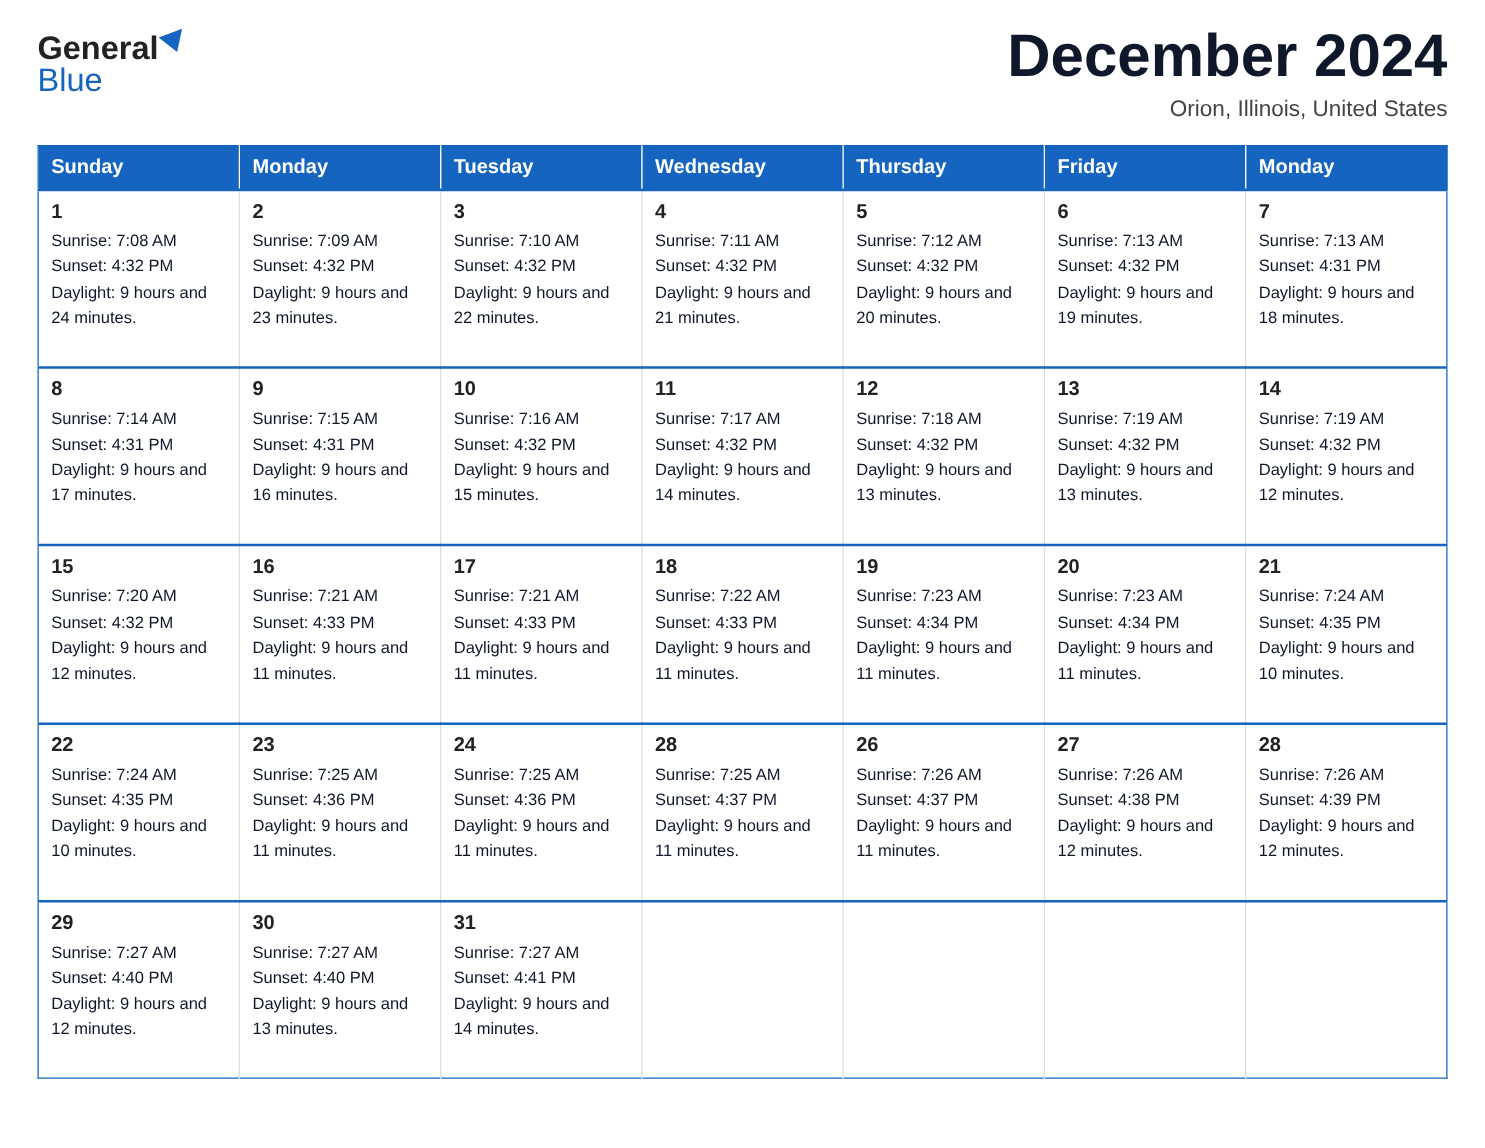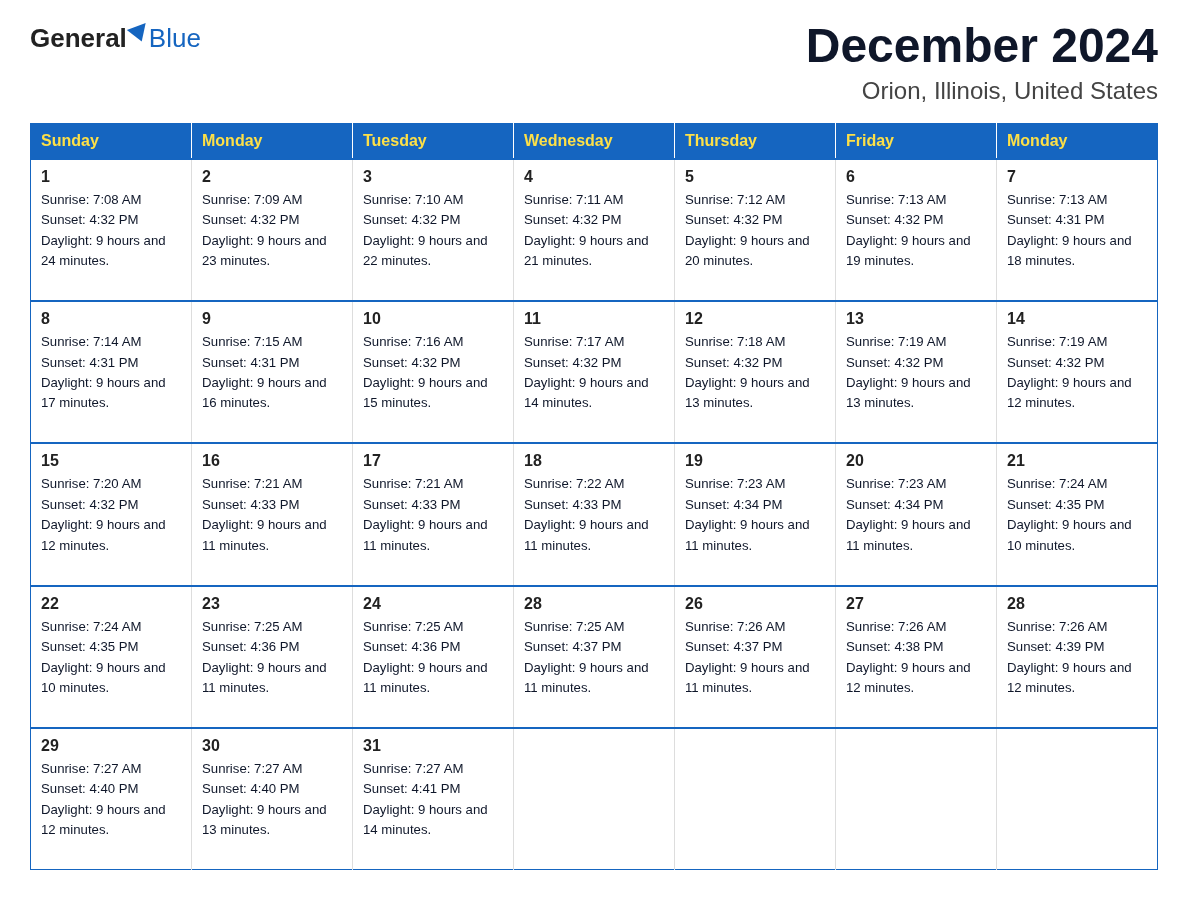--- a/index.html
+++ b/index.html
@@ -12,21 +12,21 @@
       padding: 20px 30px;
     }
     .header {
       display: flex;
       justify-content: space-between;
       align-items: flex-start;
       margin-bottom: 18px;
     }
     .logo {
       display: flex;
-      flex-direction: row;
+      flex-direction: column;
       align-items: flex-start;
       padding-top: 5px;
     }
     .logo-text-general {
       font-size: 26px;
       font-weight: bold;
       color: #222;
       line-height: 1;
     }
     .logo-text-blue {
@@ -55,33 +55,33 @@
     .title-block {
       text-align: right;
     }
     .title-block h1 {
       font-size: 48px;
       font-weight: bold;
       color: #0f172a;
       line-height: 1.1;
     }
     .title-block h2 {
-      font-size: 24px;
+      font-size: 18px;
       font-weight: normal;
       color: #444;
       margin-top: 4px;
     }
     .calendar {
       width: 100%;
       border-collapse: collapse;
       border: 1px solid #1565c0;
     }
     .calendar thead tr th {
       background-color: #1565c0;
-      color: #fde047;
+      color: #ffffff;
       font-size: 16px;
       font-weight: bold;
       padding: 8px 10px;
       text-align: left;
       border-right: 1px solid #fff;
     }
     .calendar thead tr th:last-child {
       border-right: none;
     }
     .calendar tbody tr {

